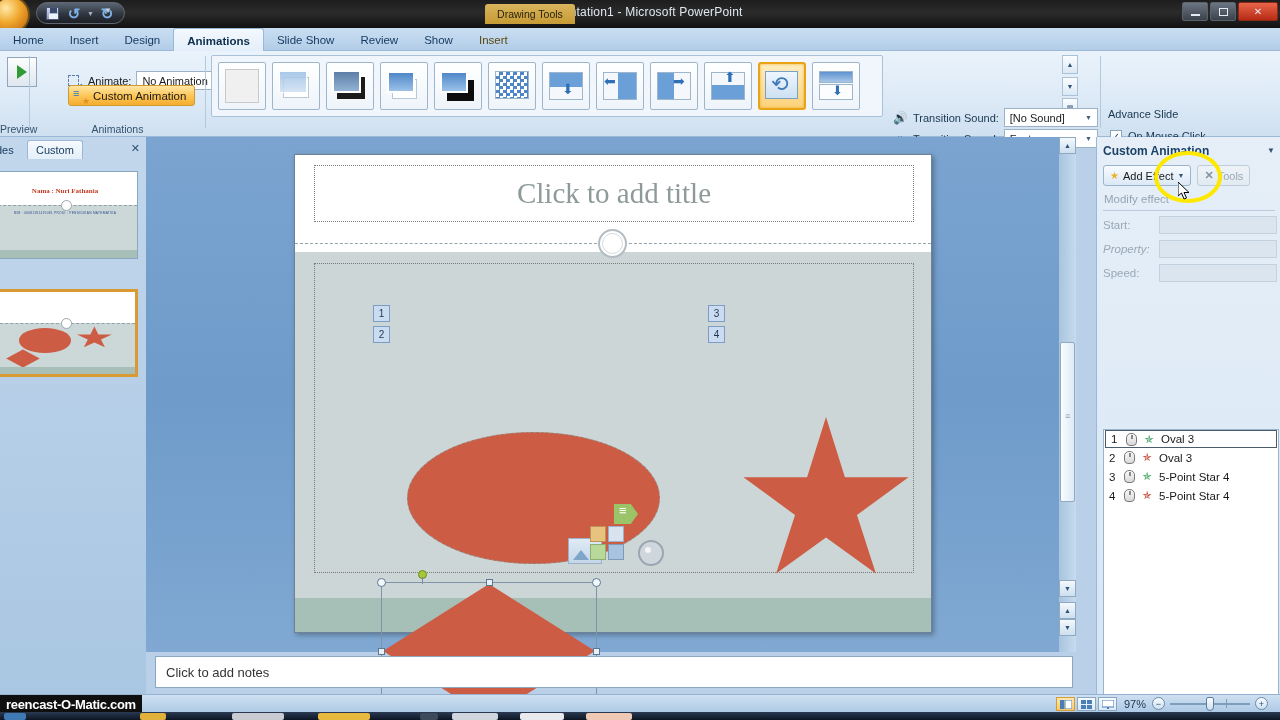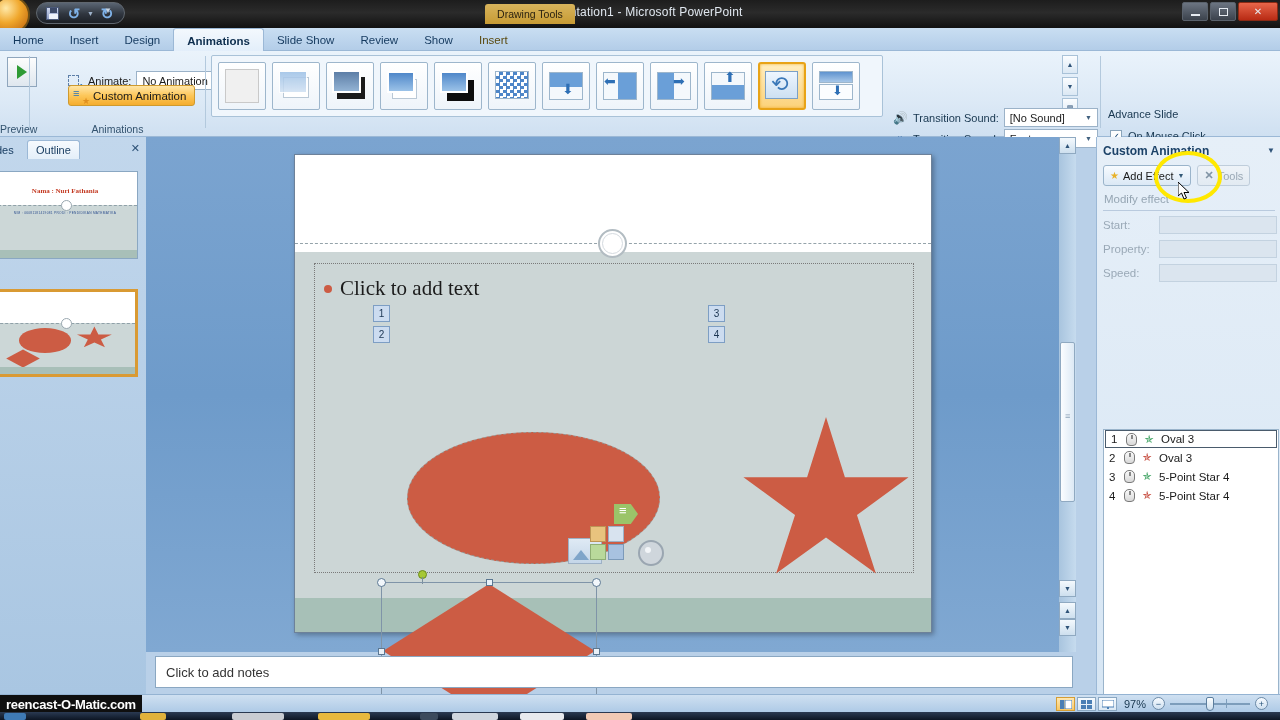--- a/index.html
+++ b/index.html
@@ -504,21 +504,21 @@
   <div class="chk-row" style="left:1110px; top:100px;">
     <span class="chkbox"></span>
     <span class="tset-lbl">Automatically After:</span>
   </div>
   <div class="time-box">00:00</div>
 </div>
 
 <div class="left-pane">
   <div class="lp-tabs">
     <div class="lp-tab" style="left:-12px;">des</div>
-    <div class="lp-tab active" style="left:27px;">Outline</div>
+    <div class="lp-tab active" style="left:27px;">Custom</div>
     <div class="lp-close">✕</div>
   </div>
 
   <div class="thumb-wrap" style="top:34px;">
     <div class="thumb">
       <div class="thumb-body">
         <div class="t-top"></div>
           <div class="t-bot"></div>
           <div class="t-strip"></div>
         <div class="t-line"></div>
@@ -545,28 +545,27 @@
     </div>
   </div>
 </div>
 
 <div class="edit-area">
   <div class="slide">
     <div class="slide-top"></div>
     <div class="slide-bot"></div>
     <div class="slide-strip"></div>
 
+    <div class="title-ph">
+      <span>Click to add title</span>
+    </div>
     <div class="sep-line"></div>
     <div class="sep-circle"></div>
 
     <div class="body-ph">
-      <div class="bullet-row">
-        <span class="bullet-dot"></span>
-        <span class="bullet-txt">Click to add text</span>
-      </div>
 
       <div class="anim-tag" style="left:58px; top:41px;">1</div>
       <div class="anim-tag" style="left:58px; top:62px;">2</div>
       <div class="anim-tag" style="left:393px; top:41px;">3</div>
       <div class="anim-tag" style="left:393px; top:62px;">4</div>
 
       <div class="sh-oval"></div>
       <div class="sh-star"></div>
 
       <div class="insert-icons">
@@ -624,21 +623,21 @@
     </div>
   </div>
 
   <div class="tp-modify">Modify effect</div>
   <div class="tp-modify-rule"></div>
 
   <div class="tp-field-row" style="top:79px;">
     <span class="tp-field-lbl">Start:</span>
     <span class="tp-field-box"></span>
   </div>
-  <div class="tp-field-row" style="top:103px;">
+  <div class="tp-field-row" style="top:103px;font-style:italic;">
     <span class="tp-field-lbl">Property:</span>
     <span class="tp-field-box"></span>
   </div>
   <div class="tp-field-row" style="top:127px;">
     <span class="tp-field-lbl">Speed:</span>
     <span class="tp-field-box"></span>
   </div>
 
   <div class="tp-list">
     <div class="tp-li sel">

